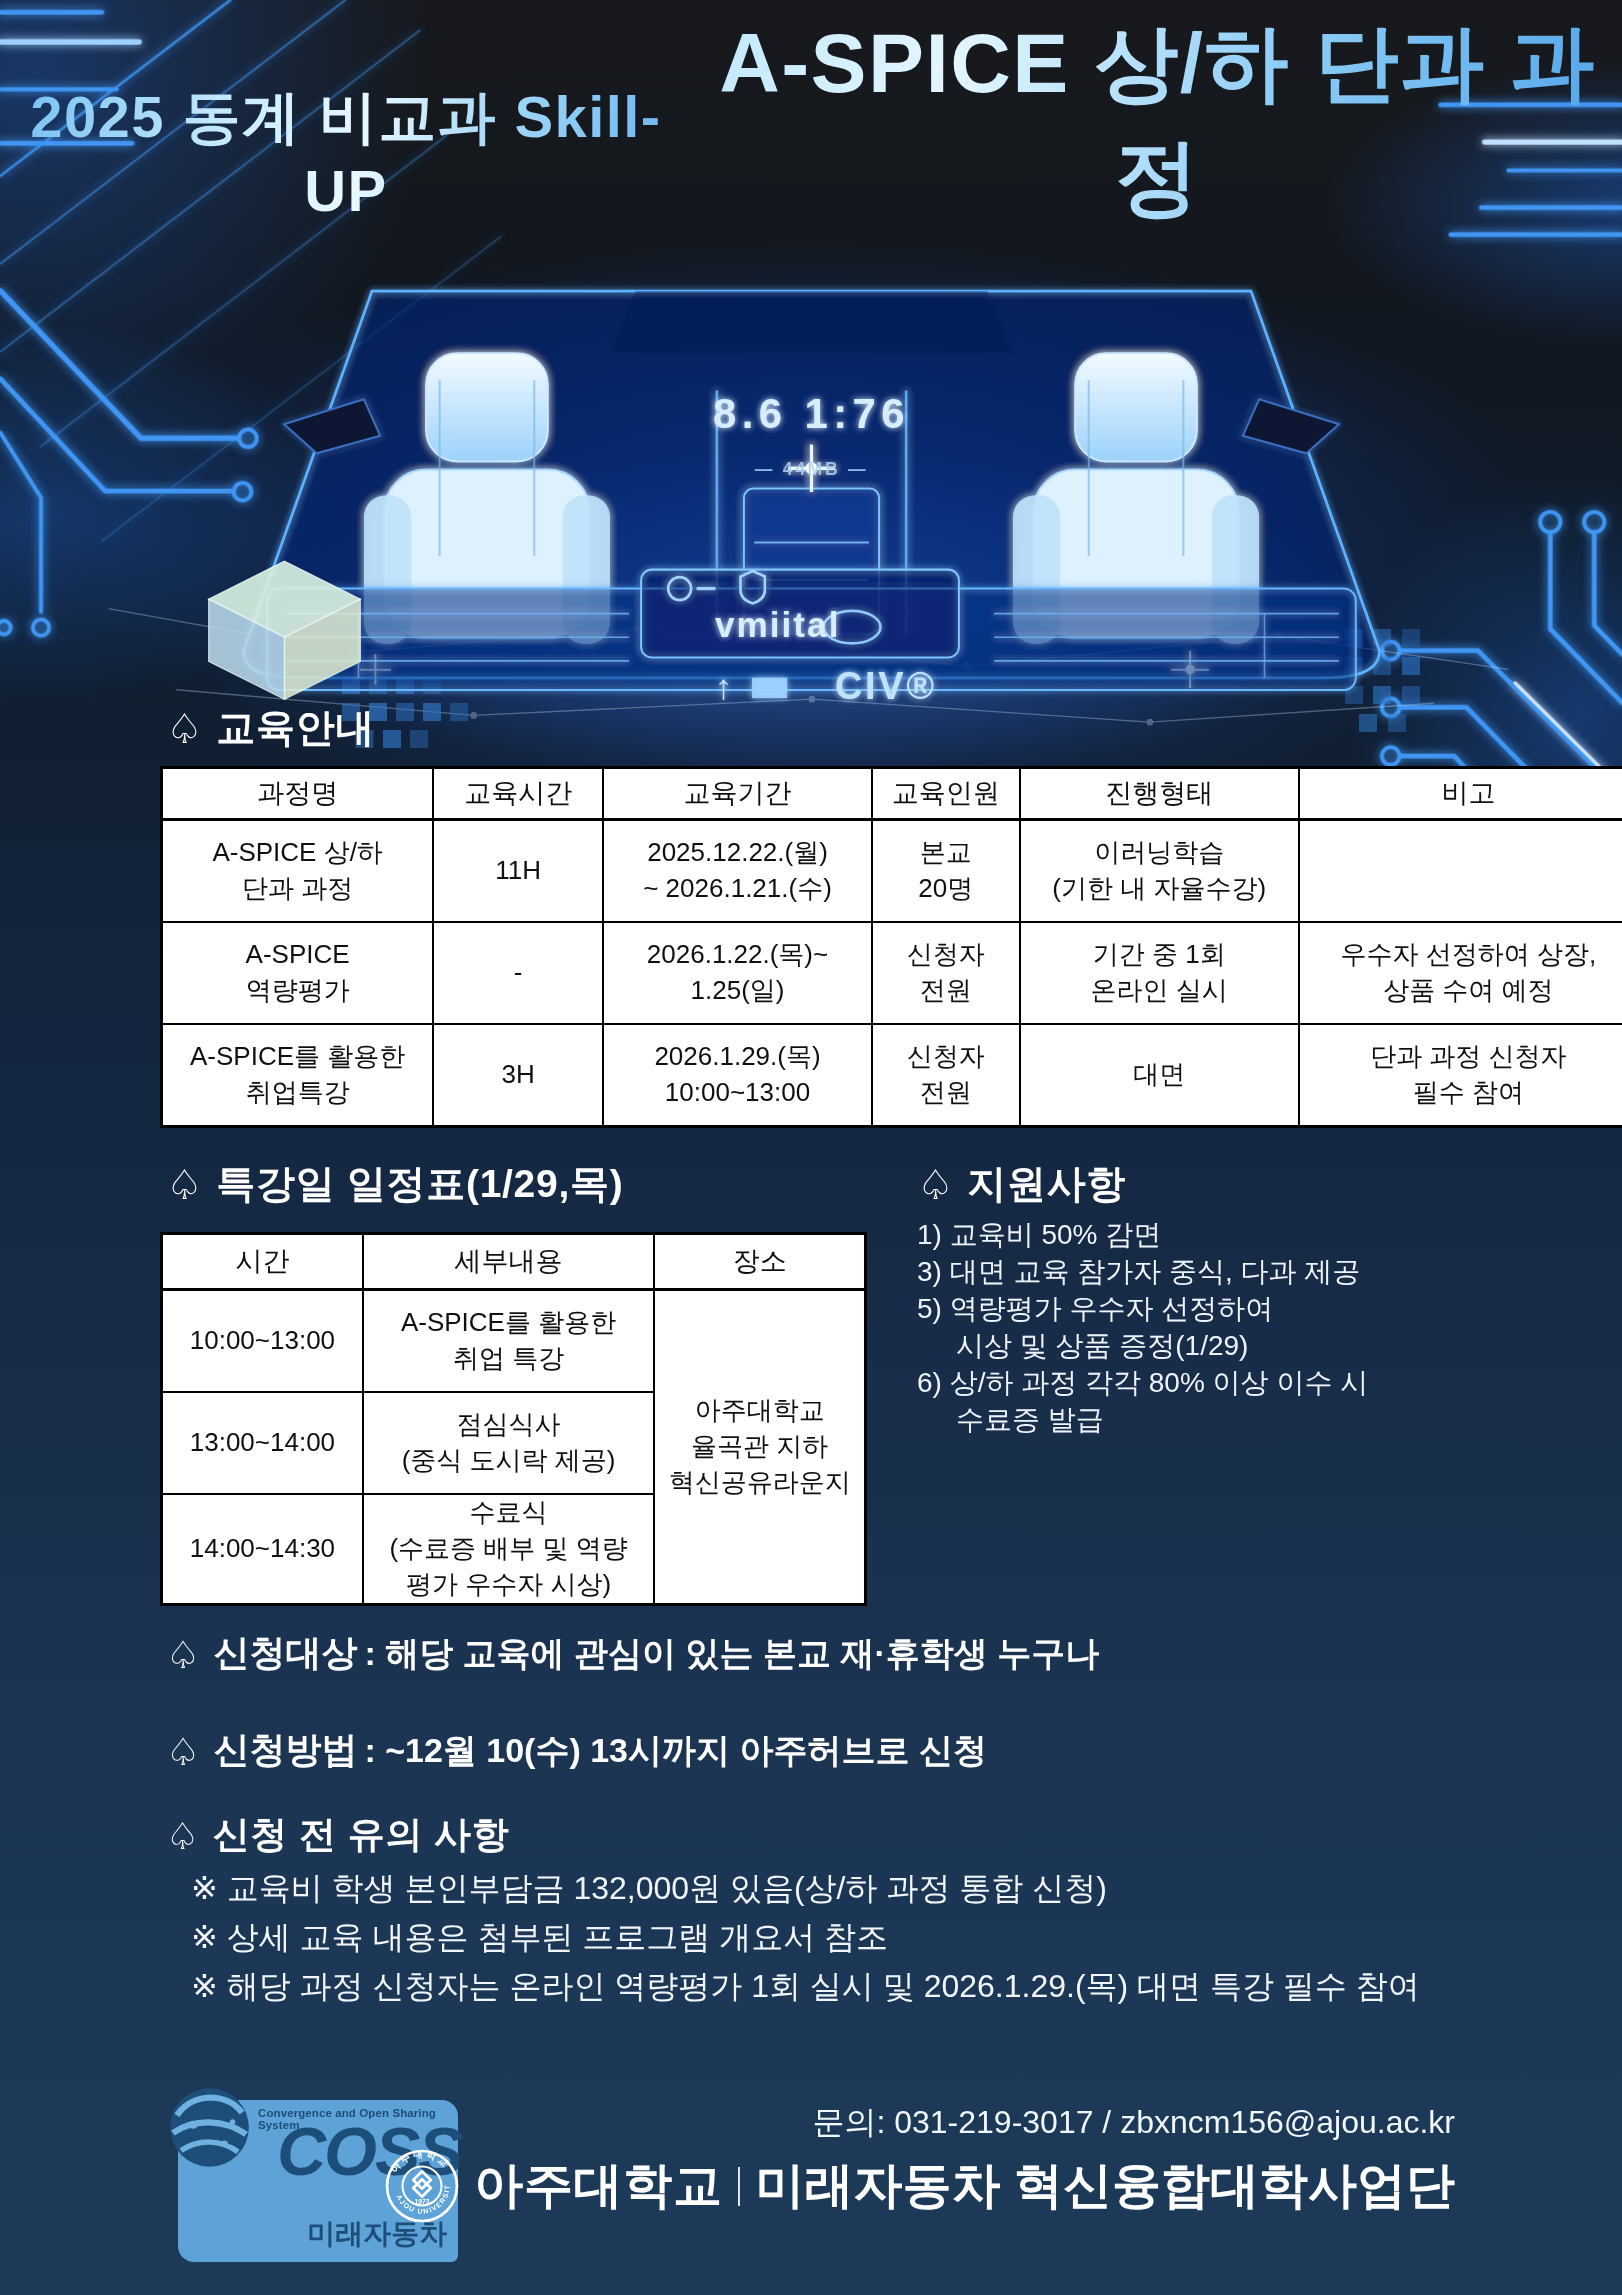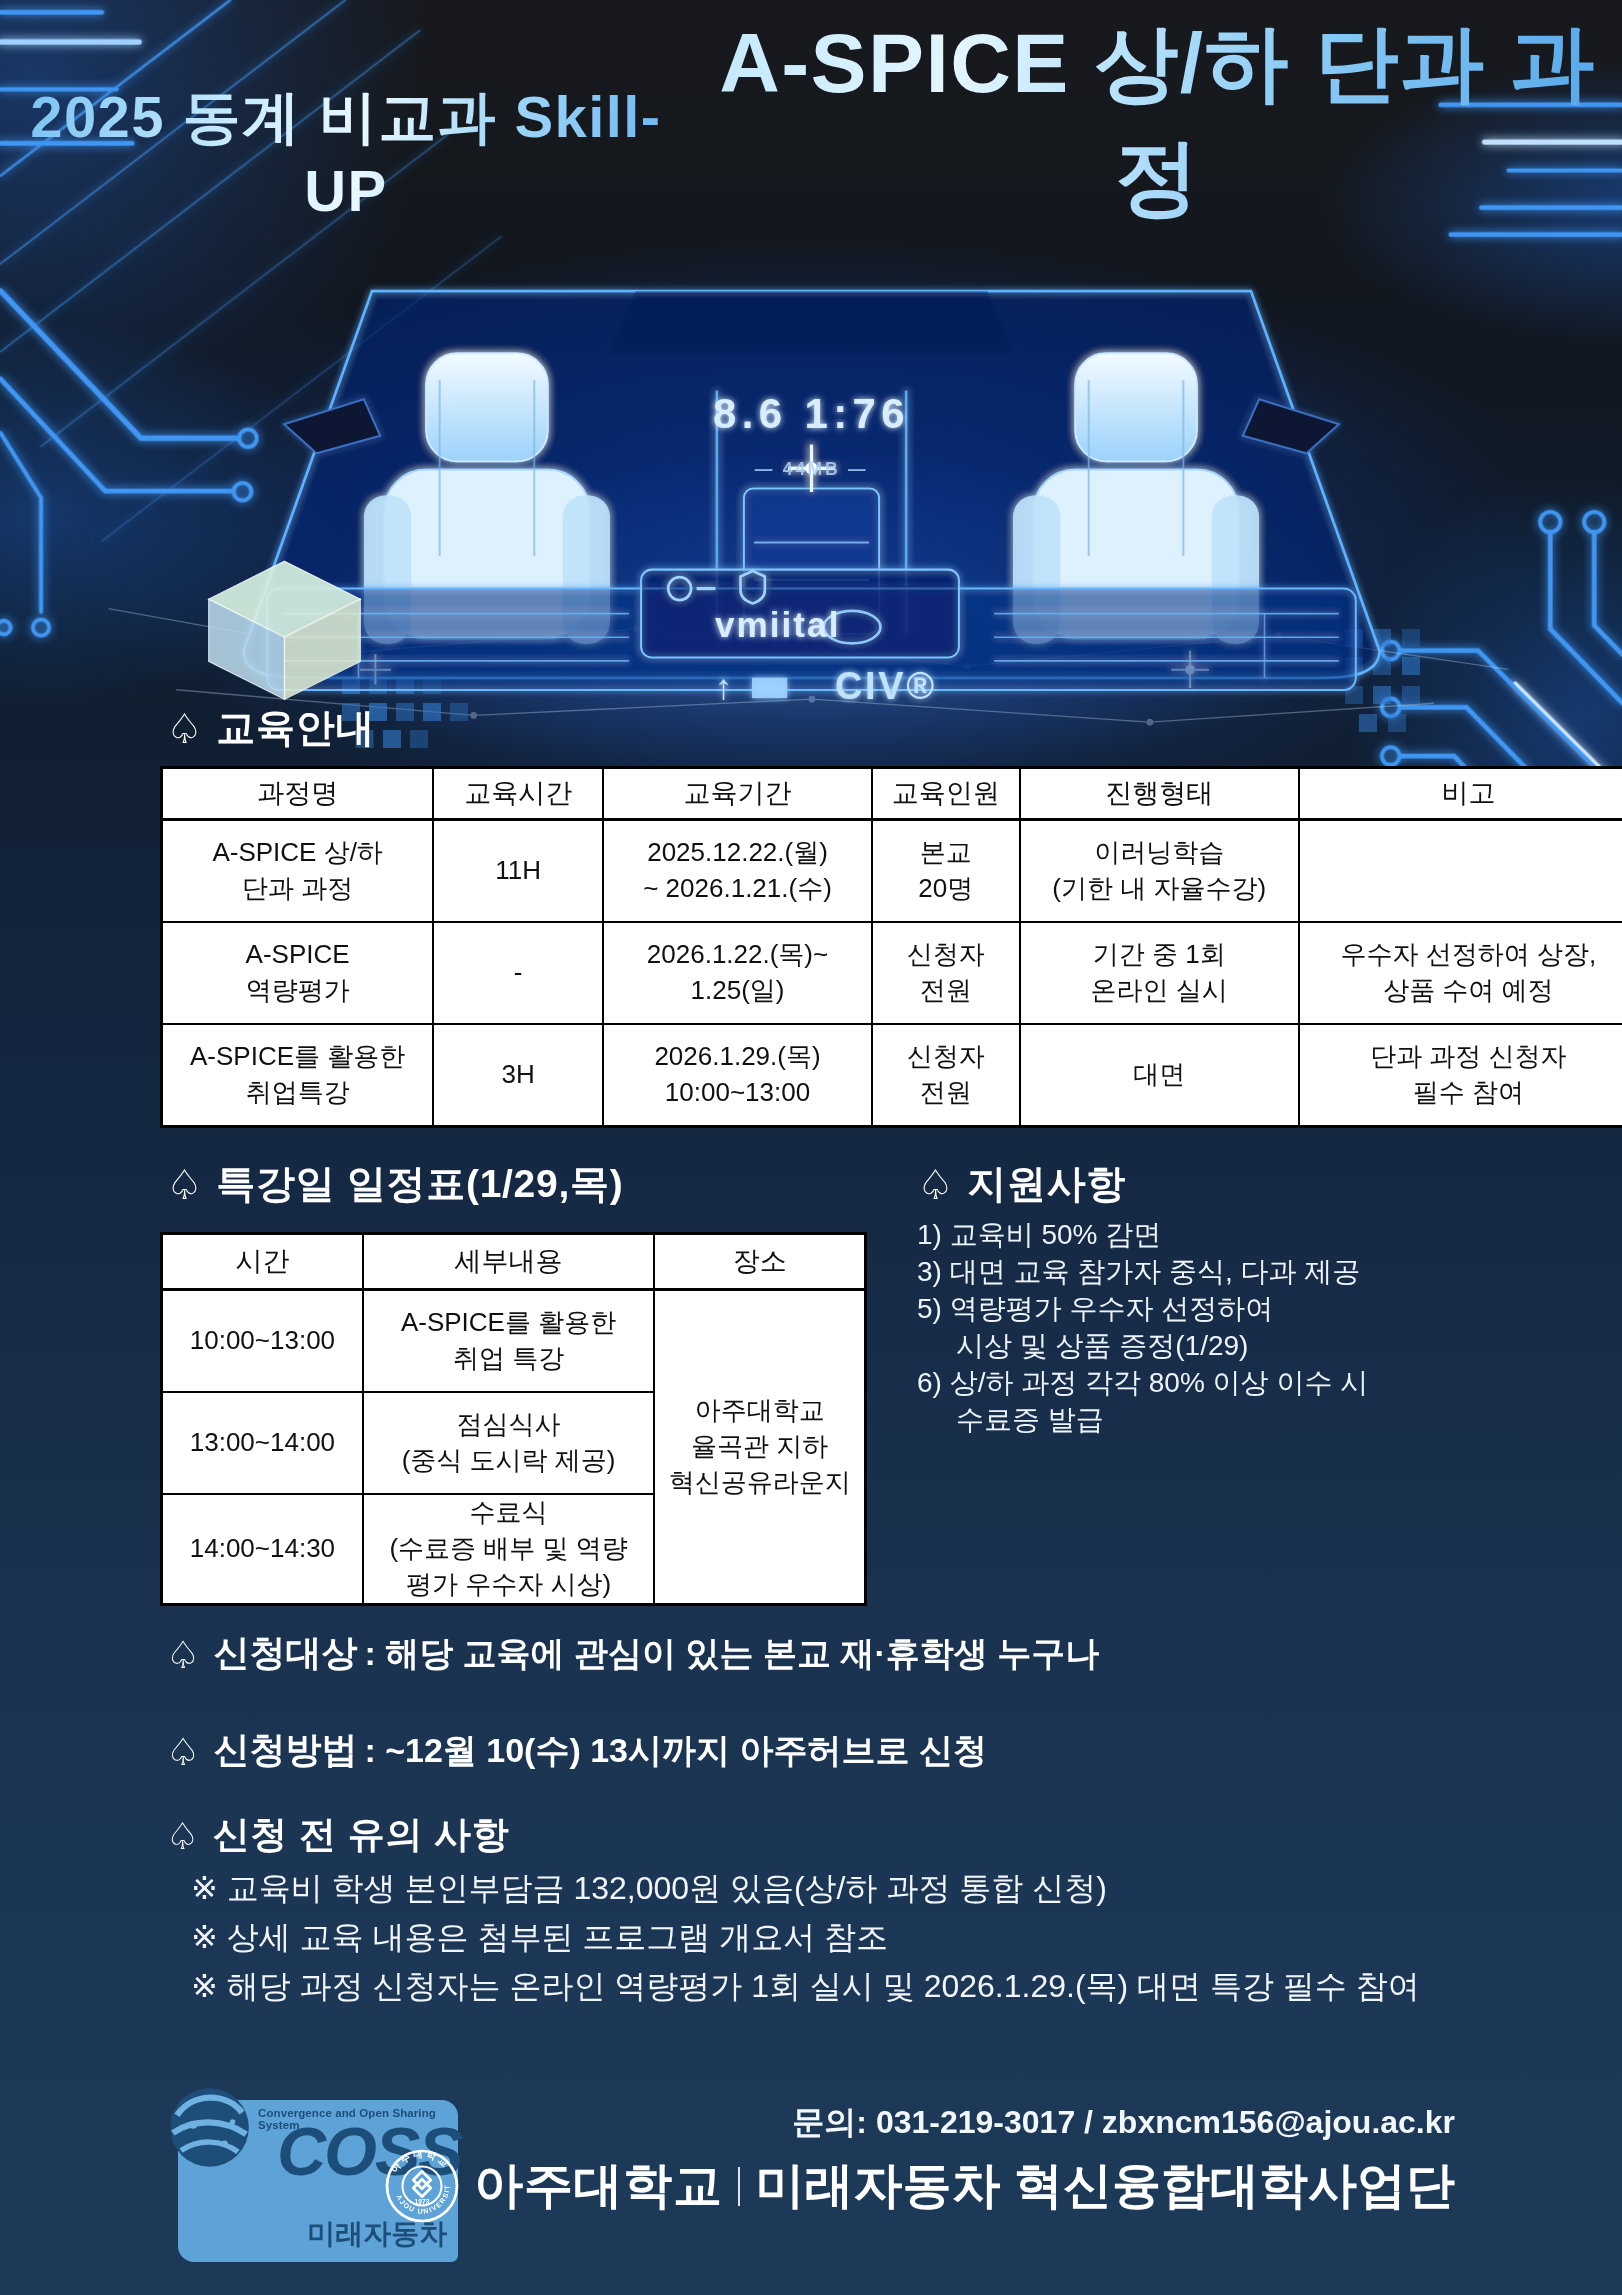--- a/index.html
+++ b/index.html
@@ -58,21 +58,21 @@
   .notice-h .sec-title{font-size:37px; font-weight:800;}
   .notice-list{left:191px; top:1864px; width:1386px; z-index:6; color:#f2f6fb;}
   .notice-item{font-size:32px; line-height:49px; font-weight:500;}
   
   .coss-box{left:178px; top:2100px; width:280px; height:162px; background:#5ea3d8;
     border-radius:6.8px 16px 6.8px 16px; z-index:6;}
   .coss-tagline{position:absolute; left:80px; top:6.8px; font-size:11.5px; font-weight:700; color:#1d4e7a; letter-spacing:0.1px;}
   .coss-name{position:absolute; left:99px; top:12px; font-size:68px; font-weight:800; font-style:italic; color:#1d4e7a; letter-spacing:-2px;}
   .coss-div{position:absolute; right:10.8px; bottom:9.5px; font-size:28px; font-weight:800; color:#1d4e7a;}
   .coss-globe{position:absolute; left:-16px; top:-20px;}
-  .contact-line{right:168px; top:2101px; font-size:32px; color:#f2f7fc; font-weight:700; z-index:6;}
+  .contact-line{right:168px; top:2101px; font-size:32px; color:#f2f7fc; font-weight:400; z-index:6;}
   .uni-row{right:168px; top:2149px; display:flex; align-items:center; gap:15px; z-index:6; color:#fff;}
   .uni-name{font-size:49px; font-weight:800; letter-spacing:0.7px;}
   .uni-divider{width:2.7px; height:39px; background:#e8eef5; opacity:.95;}
   .uni-org{font-size:49px; font-weight:800; letter-spacing:0px;}
   
   .px{width:17.6px;height:17.6px;background:rgba(47,118,200,.65);}
   .pxA{left:342px; top:676px; z-index:2;
     box-shadow:27px 0 rgba(47,118,200,.45), 54px 0 rgba(47,118,200,.6), 81px 0 rgba(47,118,200,.35),
       0 27px rgba(47,118,200,.55), 27px 27px rgba(47,118,200,.7), 54px 27px rgba(47,118,200,.5),
       81px 27px rgba(47,118,200,.65), 108px 27px rgba(47,118,200,.4),

